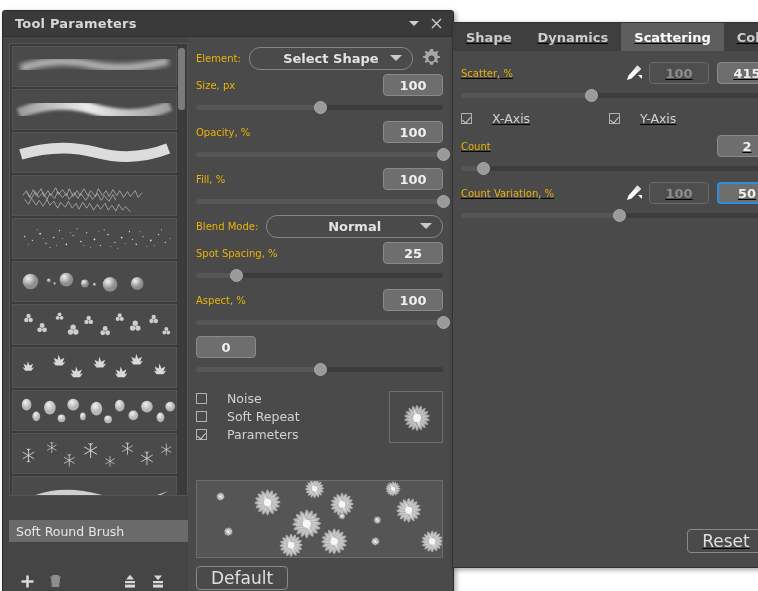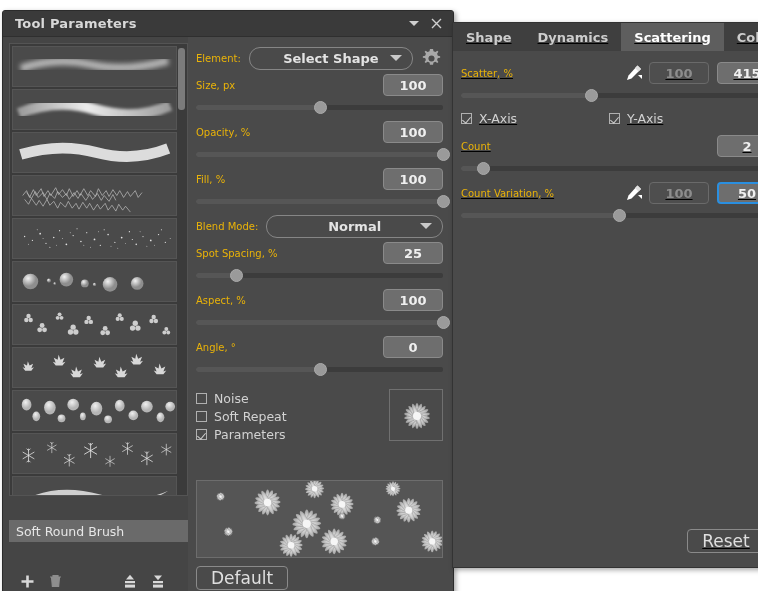--- a/index.html
+++ b/index.html
@@ -150,21 +150,21 @@
     background: #9a9a9a; border: 1px solid #aaa;
     transform: translateX(-6px);
     cursor: pointer;
   }
 
   .cb { width: 11px; height: 11px; border: 1px solid #b0b0b0; background: #4a4a4a; display:inline-block; position: relative; cursor:pointer;}
   .cb.on::after {
     content:''; position:absolute; left:2px; top:1px;
     width:4px;height:7px;border:solid #cfcfcf;border-width:0 1.4px 1.4px 0;transform:rotate(40deg);
   }
-  .cbrow { display:flex; align-items:center; gap:7px; height:18px; cursor:pointer; }
+  .cbrow { display:flex; align-items:center; gap:20px; height:18px; cursor:pointer; }
   .cbrow span { font-size: 12.5px; color:#d2d2d2; }
 
   .shapeprev {
     width: 54px; height: 52px;
     background: #4a4a4a; border: 1px solid #707070;
     overflow:hidden;
   }
   .previewbox {
     height: 78px;
     background: #555;
@@ -607,30 +607,29 @@
           <div class="lbl lbl-w">Aspect, %</div>
           <div class="numfield">100</div>
         </div>
         <div class="slider">
           <div class="track"></div>
           <div class="fill" style="width:100%"></div>
           <div class="thumb" style="left:100%"></div>
         </div>
 
         <div class="row">
-          <div class="lbl lbl-w">Angle, °</div>
           <div class="numfield">0</div>
         </div>
         <div class="slider">
           <div class="track"></div>
           <div class="fill" style="width:50%"></div>
           <div class="thumb" style="left:50%"></div>
         </div>
 
-        <div style="display:flex;align-items:center;margin-top:6px">
+        <div style="display:flex;align-items:flex-end;margin-top:6px">
           <div style="flex:1;padding-top:2px">
             <div class="cbrow">
               <span class="cb"></span>
               <span>Noise</span>
             </div>
             <div class="cbrow">
               <span class="cb"></span>
               <span>Soft Repeat</span>
             </div>
             <div class="cbrow">

